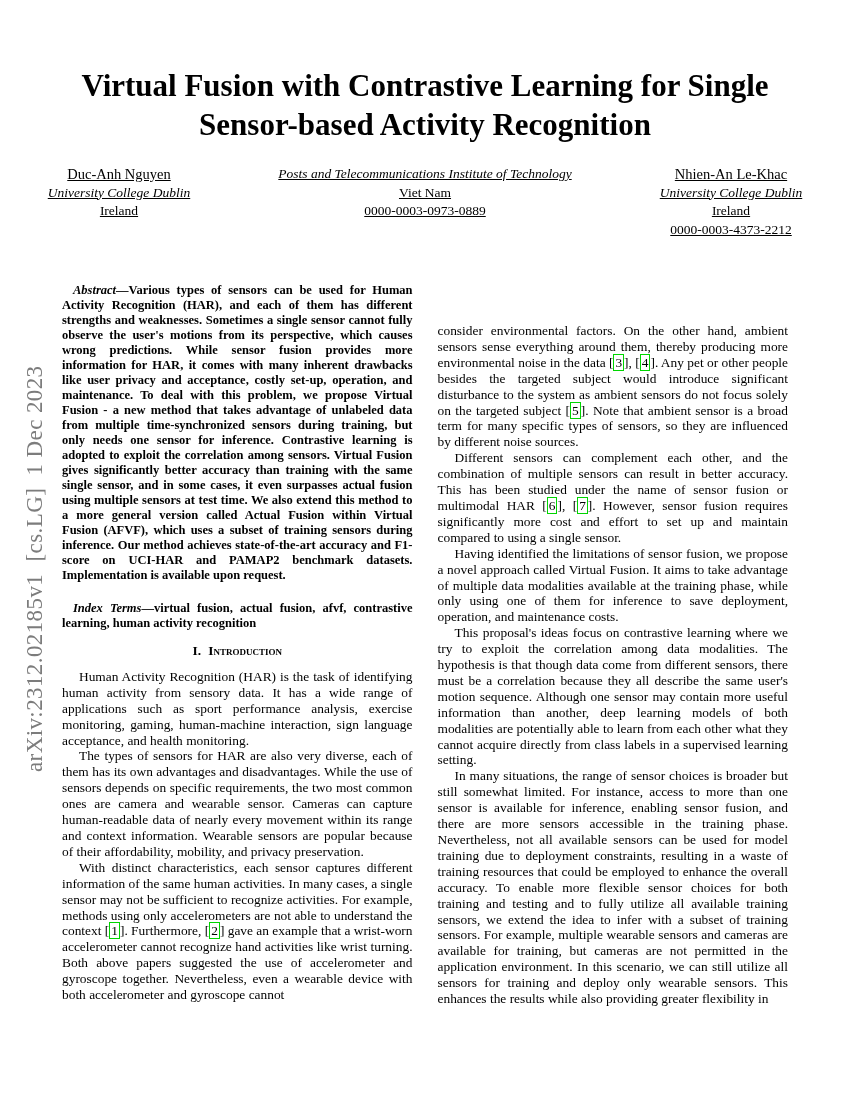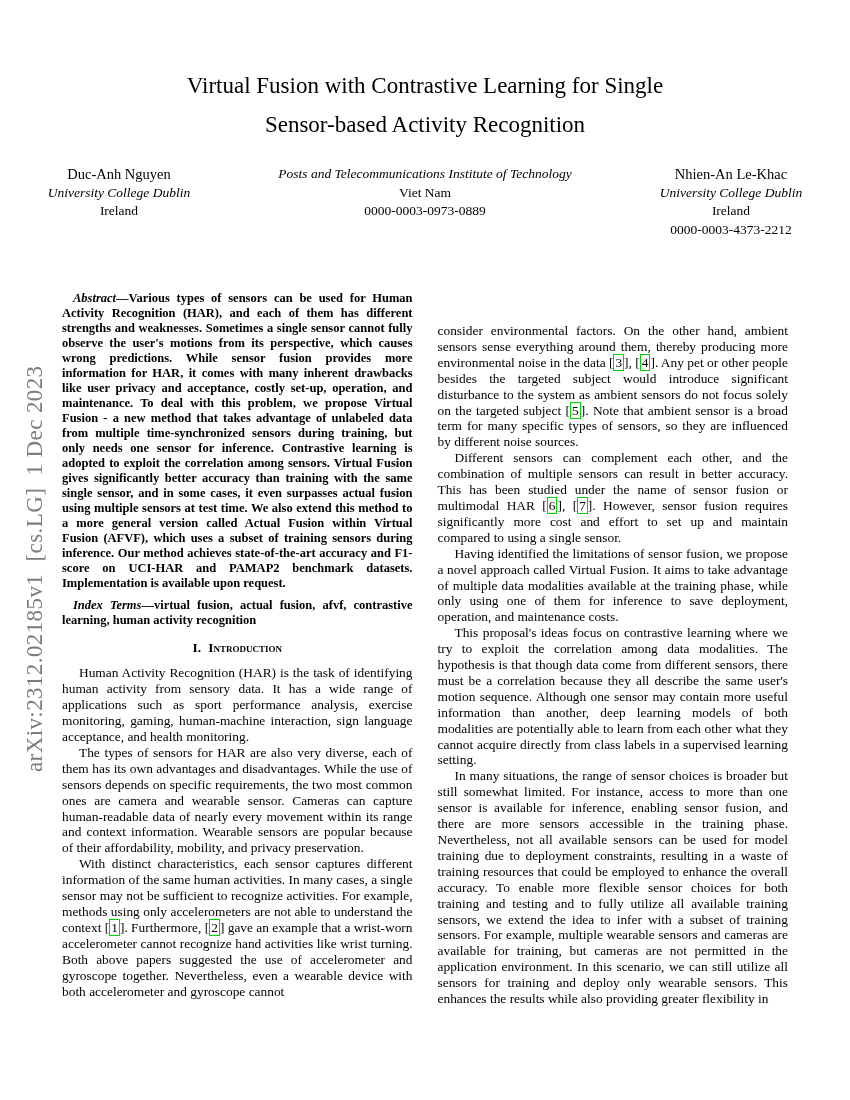--- a/index.html
+++ b/index.html
@@ -22,64 +22,64 @@
     transform:rotate(-90deg);
     white-space:pre;
     font-size:23px;
     letter-spacing:0.4px;
     color:#7c7c7c;
   }
 
   
   .title-block { padding-top:66px; text-align:center; }
   .paper-title {
-    font-size:23px;
-    font-weight:400;
+    font-size:31px;
+    font-weight:700;
     line-height:39px;
   }
   .paper-title span { display:block; }
 
   .authors-row {
     display:flex;
     justify-content:center;
     margin-top:21px;
     font-size:13.5px;
     line-height:18.5px;
+    text-decoration:underline;
   }
   .author-col { text-align:center; }
   .author-col.a1 { flex:0 0 28%; }
   .author-col.a2 { flex:0 0 44%; }
   .author-col.a3 { flex:0 0 28%; }
   .author-name { font-size:14.5px; }
   .author-affiliation { font-style:italic; }
 
   
   .body-columns {
     position:absolute;
     top:283px; left:62px;
     width:726px;
     display:flex;
     gap:25px;
-    align-items:center;
   }
   .col {
     flex:1 1 0;
     text-align:justify;
     font-size:13.4px;
     line-height:15.9px;
     hyphens:auto;
   }
 
   .abstract, .index-terms {
     font-weight:700;
     font-size:12.5px;
     line-height:15px;
     text-indent:11px;
   }
-  .index-terms { margin-top:7px; }
+  .index-terms { margin-top:18px; }
   .lead { font-style:italic; }
 
   .section-heading {
     margin:12px 0 10px;
     text-align:center;
     font-weight:700;
     font-size:13.4px;
     font-variant:small-caps;
     text-indent:0;
   }

